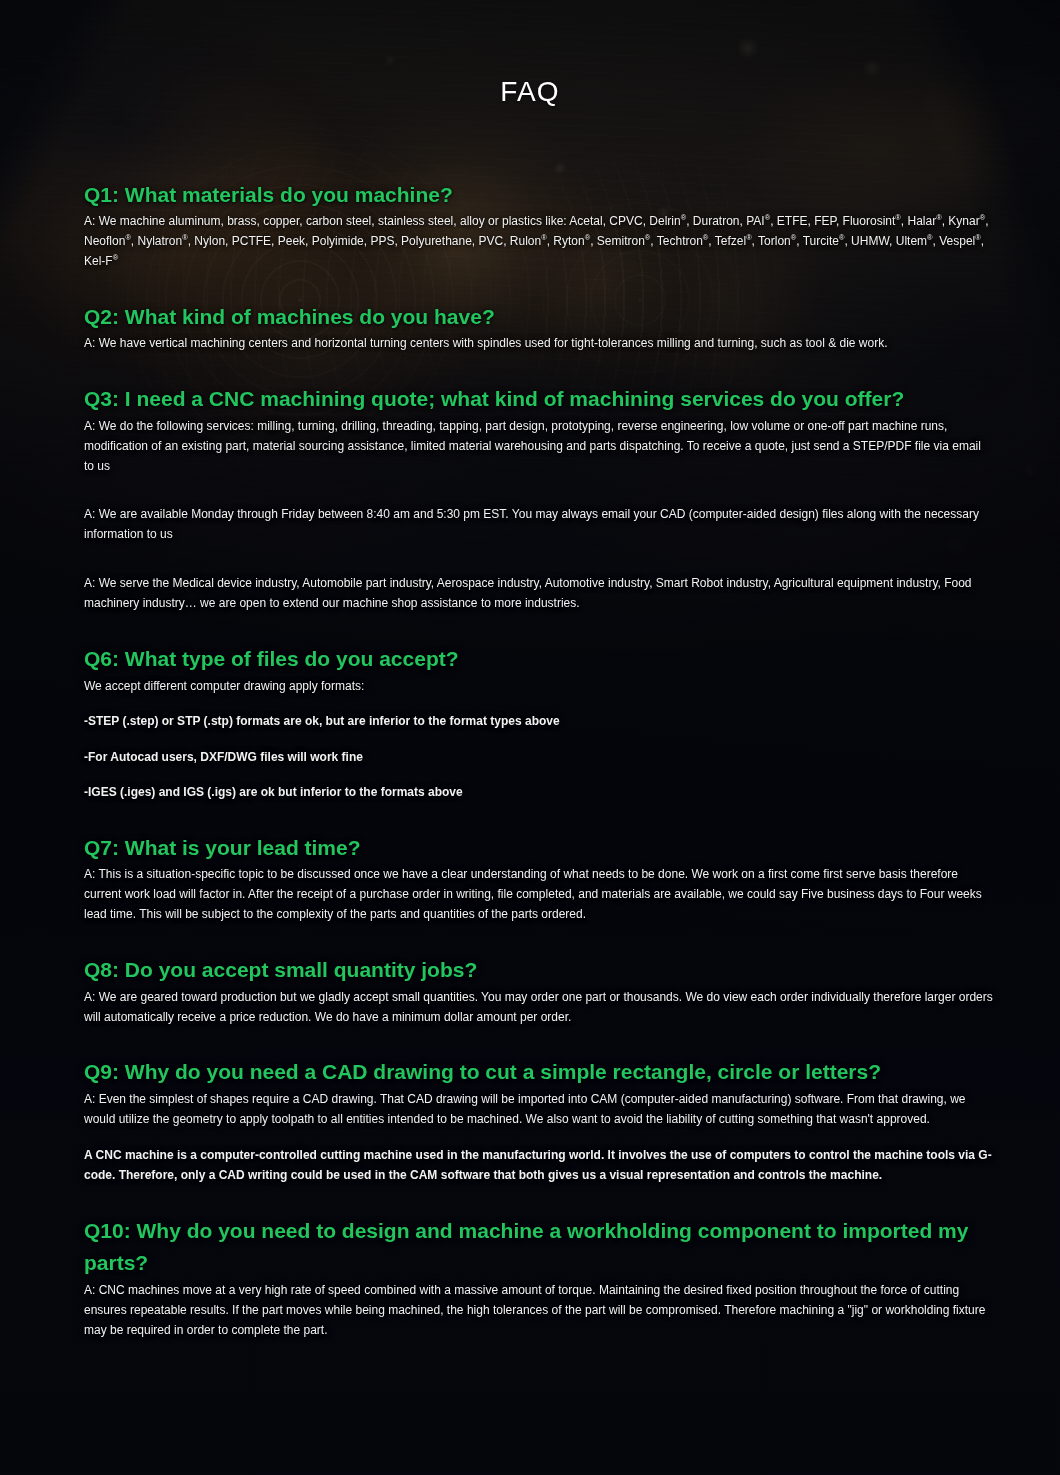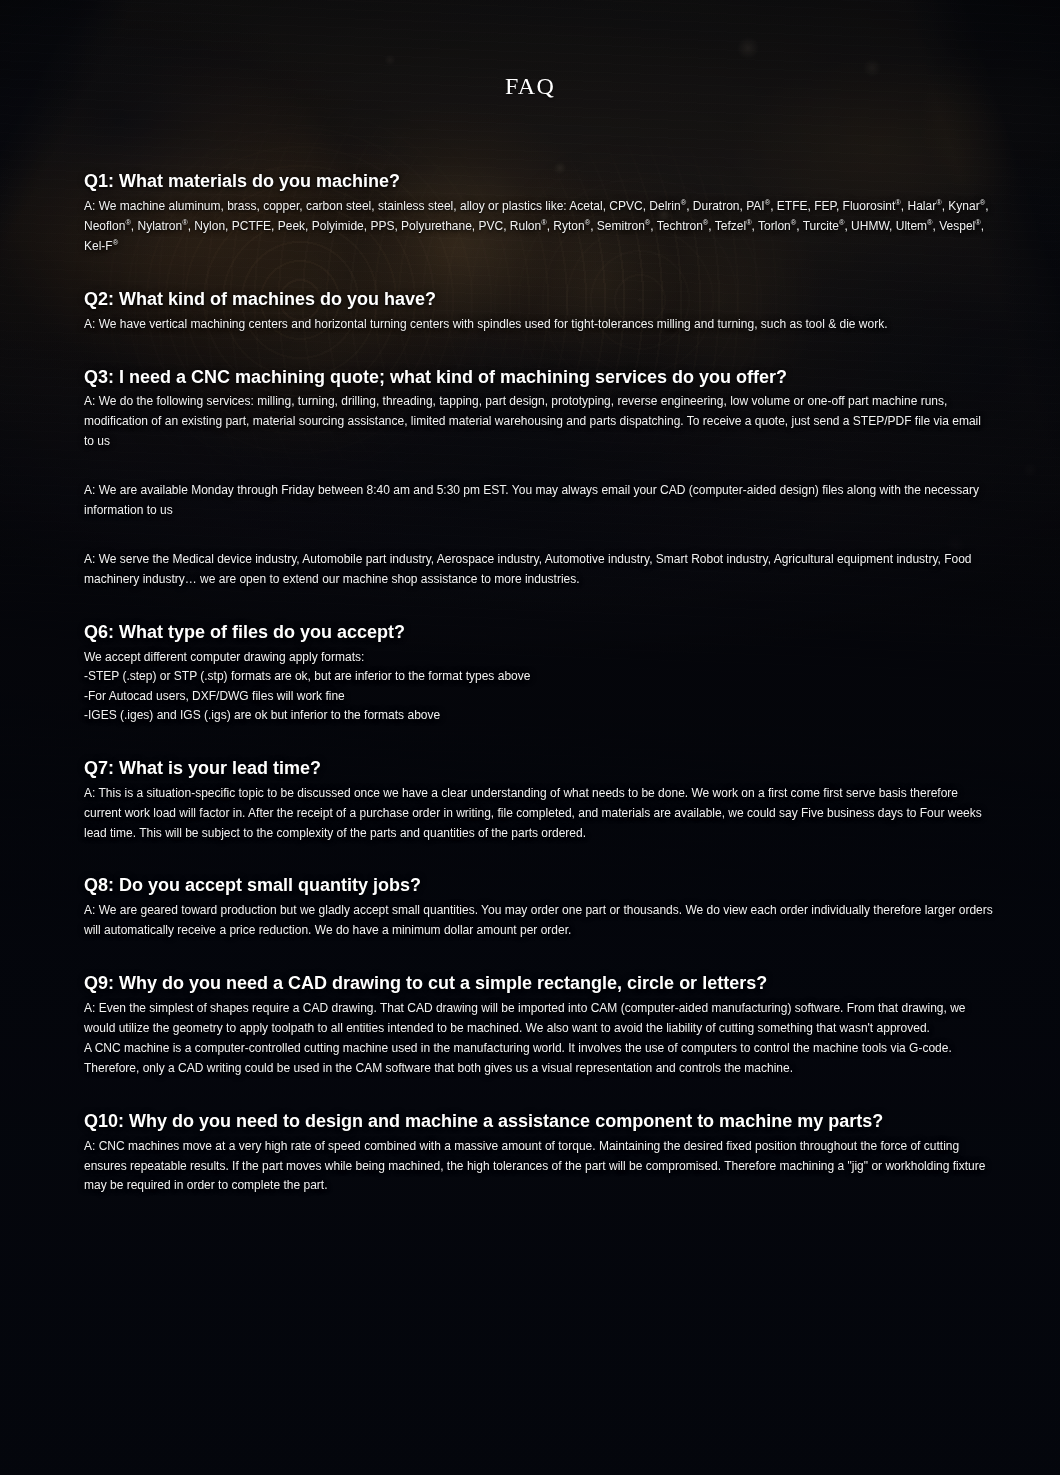--- a/index.html
+++ b/index.html
@@ -119,58 +119,57 @@
   
   .content {
     position: relative;
     z-index: 5;
     width: 1060px;
   }
 
   .page-title {
     text-align: center;
     color: #ffffff;
-    font-size: 24px;
+    font-size: 28px;
     font-weight: 400;
     letter-spacing: 1.2px;
     padding-top: 57px;
     text-shadow: 0 1px 3px rgba(0,0,0,0.65);
-    font-family: Liberation Serif, serif;
   }
 
   .faq-list {
     margin: 0;
     padding: 0;
     list-style: none;
     width: 910px;
     margin-left: 84px;
     padding-top: 52px;
   }
 
   .faq-item { margin-bottom: 29px; }
   .faq-item:last-child { margin-bottom: 0; }
 
   .faq-q {
-    color: #ffffff;
-    font-size: 18px;
+    color: #22c55e;
+    font-size: 21px;
     font-weight: bold;
     line-height: 1.55;
     margin-bottom: 1px;
     text-shadow: 0 1px 3px rgba(0,0,0,0.85), 0 0 6px rgba(0,0,0,0.55);
   }
 
   .faq-a {
     color: #f2f2f2;
     font-size: 12px;
     font-weight: 400;
     line-height: 1.66;
     text-shadow: 0 1px 3px rgba(0,0,0,0.85), 0 0 6px rgba(0,0,0,0.5);
   }
 
-  .faq-a + .faq-a { margin-top: 0; }
+  .faq-a + .faq-a { margin-top: 16px; font-weight: bold; }
 
   
   .faq-item.tight .faq-a { line-height: 1.63; }
 
   sup {
     font-size: 0.62em;
     vertical-align: super;
     line-height: 0;
   }
 </style>
@@ -225,19 +224,19 @@
         <li class="faq-item">
           <div class="faq-q">Q8: Do you accept small quantity jobs?</div>
           <div class="faq-a">A: We are geared toward production but we gladly accept small quantities. You may order one part or thousands. We do view each order individually therefore larger orders will automatically receive a price reduction. We do have a minimum dollar amount per order.</div>
         </li>
         <li class="faq-item">
           <div class="faq-q">Q9: Why do you need a CAD drawing to cut a simple rectangle, circle or letters?</div>
           <div class="faq-a">A: Even the simplest of shapes require a CAD drawing. That CAD drawing will be imported into CAM (computer-aided manufacturing) software. From that drawing, we would utilize the geometry to apply toolpath to all entities intended to be machined. We also want to avoid the liability of cutting something that wasn't approved.</div>
           <div class="faq-a">A CNC machine is a computer-controlled cutting machine used in the manufacturing world. It involves the use of computers to control the machine tools via G-code. Therefore, only a CAD writing could be used in the CAM software that both gives us a visual representation and controls the machine.</div>
         </li>
         <li class="faq-item">
-          <div class="faq-q">Q10: Why do you need to design and machine a assistance component to machine my parts?</div>
+          <div class="faq-q">Q10: Why do you need to design and machine a workholding component to imported my parts?</div>
           <div class="faq-a">A: CNC machines move at a very high rate of speed combined with a massive amount of torque. Maintaining the desired fixed position throughout the force of cutting ensures repeatable results. If the part moves while being machined, the high tolerances of the part will be compromised. Therefore machining a "jig" or workholding fixture may be required in order to complete the part.</div>
         </li>
       </ul>
 
   </div>
 </div>
 
 </body></html>

